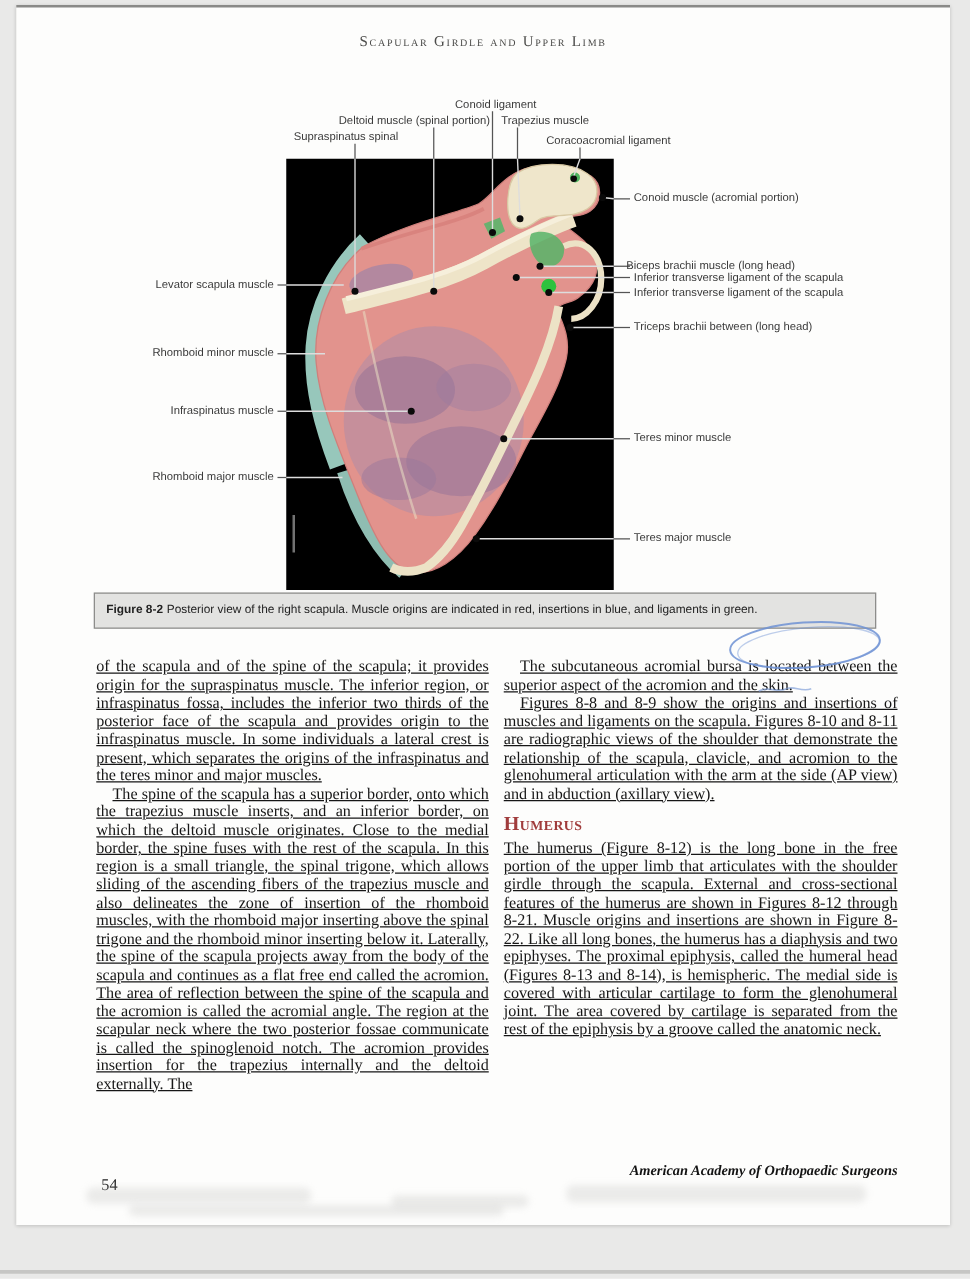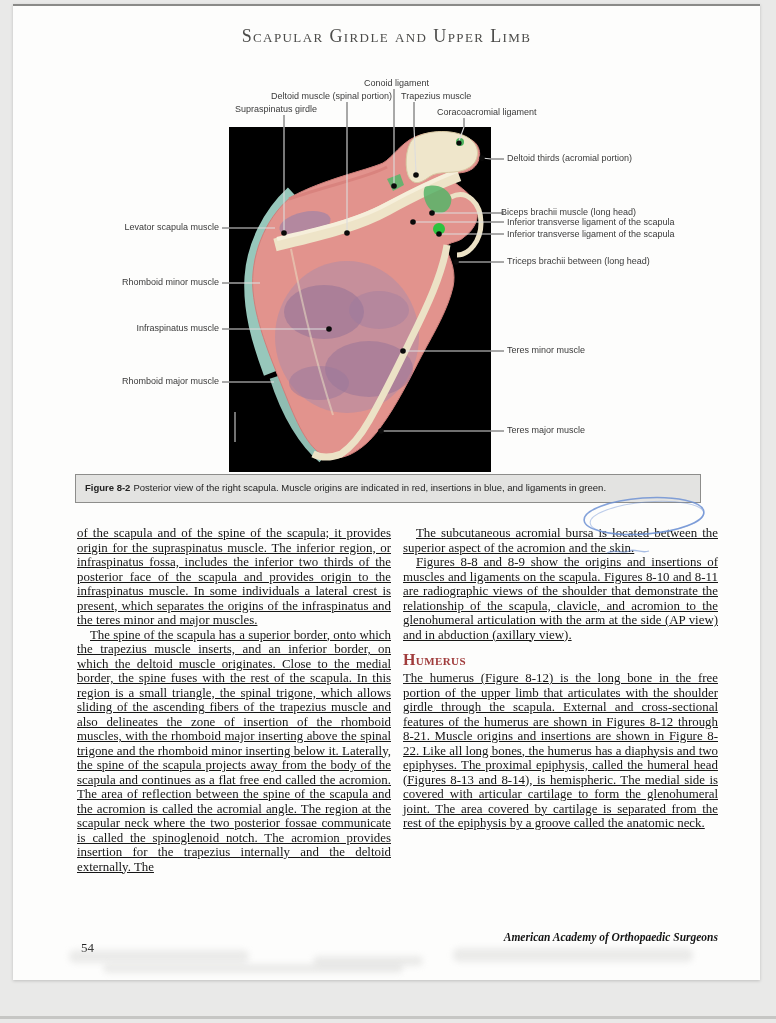--- a/index.html
+++ b/index.html
@@ -10,21 +10,21 @@
     overflow:hidden;
   }
   .page{
     position:absolute;left:13px;top:4px;width:747px;height:974px;
     background:#fdfdfc;
     border-top:2px solid #8a8a88;
     box-shadow:0 1px 3px rgba(0,0,0,.18);
   }
   .running-head{
     position:absolute;top:20px;left:0;width:100%;text-align:center;
-    font-variant:small-caps;font-size:18px;letter-spacing:1.4px;color:#4c4c4a;
+    font-variant:small-caps;font-size:12px;letter-spacing:1.4px;color:#4c4c4a;
   }
   .figure{position:absolute;left:0;top:60px;width:747px;height:412px;}
   .figure svg{position:absolute;left:0;top:0;}
   .fig-label{
     position:absolute;font-family:"Liberation Sans",sans-serif;
     font-size:9px;color:#3a3a3a;white-space:nowrap;line-height:10px;
   }
   .fig-label.right-align{text-align:right;}
   .caption{
     position:absolute;left:62px;top:468px;width:606px;
@@ -165,29 +165,29 @@
           <circle cx="100" cy="202" r="2.8"></circle>
         </g>
 
         <rect x="5" y="285" width="2" height="30" fill="#cfcfcf" opacity=".55"></rect>
       </g>
     </svg>
 
     <div class="fig-label" style="left:351px;top:12px;">Conoid ligament</div>
     <div class="fig-label" style="left:258px;top:25px;">Deltoid muscle (spinal portion)</div>
     <div class="fig-label" style="left:388px;top:25px;">Trapezius muscle</div>
-    <div class="fig-label" style="left:222px;top:38px;">Supraspinatus girdle</div>
+    <div class="fig-label" style="left:222px;top:38px;">Supraspinatus spinal</div>
     <div class="fig-label" style="left:424px;top:41px;">Coracoacromial ligament</div>
 
     <div class="fig-label right-align" style="right:541px;top:156px;">Levator scapula muscle</div>
     <div class="fig-label right-align" style="right:541px;top:211px;">Rhomboid minor muscle</div>
     <div class="fig-label right-align" style="right:541px;top:257px;">Infraspinatus muscle</div>
     <div class="fig-label right-align" style="right:541px;top:310px;">Rhomboid major muscle</div>
 
-    <div class="fig-label" style="left:494px;top:87px;">Deltoid thirds (acromial portion)</div>
+    <div class="fig-label" style="left:494px;top:87px;">Conoid muscle (acromial portion)</div>
     <div class="fig-label" style="left:488px;top:141px;">Biceps brachii muscle (long head)</div>
     <div class="fig-label" style="left:494px;top:151px;">Inferior transverse ligament of the scapula</div>
     <div class="fig-label" style="left:494px;top:163px;">Inferior transverse ligament of the scapula</div>
     <div class="fig-label" style="left:494px;top:190px;">Triceps brachii between (long head)</div>
     <div class="fig-label" style="left:494px;top:279px;">Teres minor muscle</div>
     <div class="fig-label" style="left:494px;top:359px;">Teres major muscle</div>
   </div>
 
   <div class="caption">
     <b>Figure 8-2</b><span>Posterior view of the right scapula. Muscle origins are indicated in red, insertions in blue, and ligaments in green.</span>

